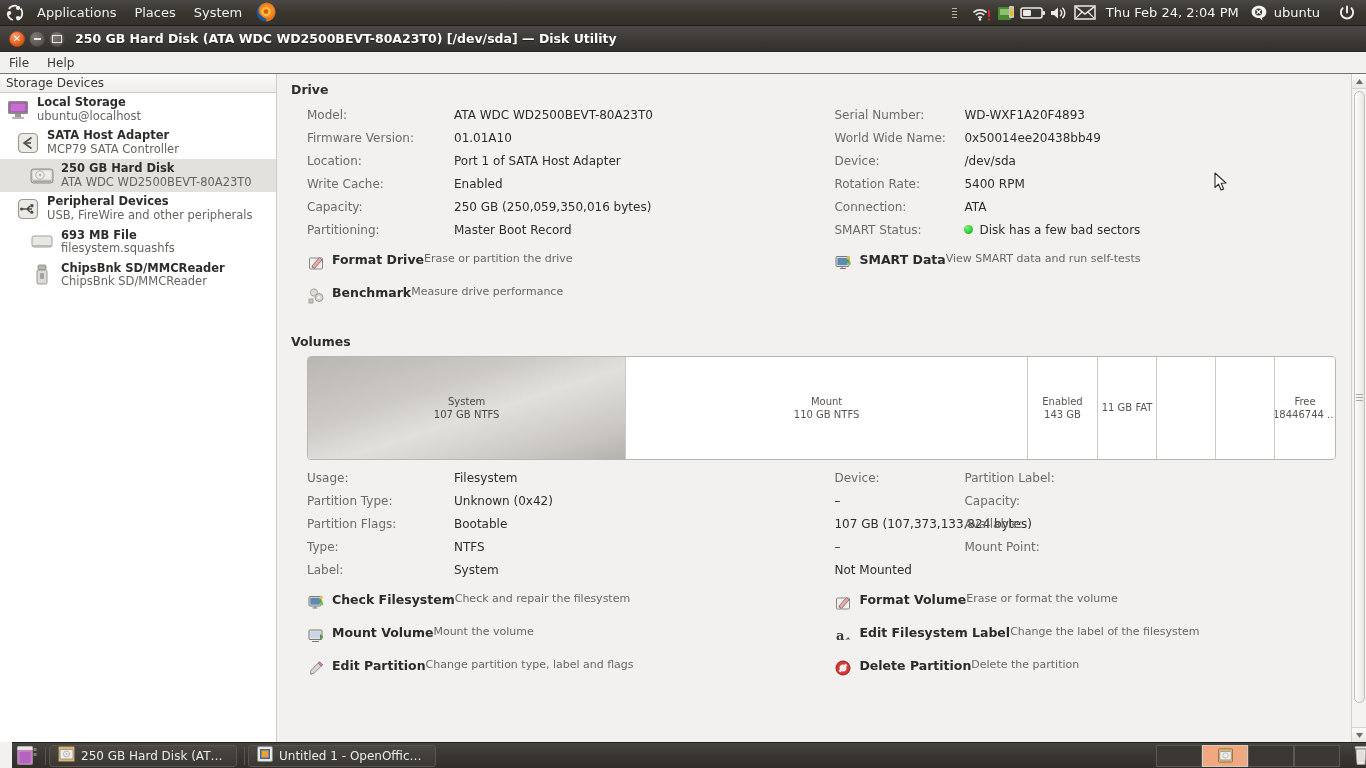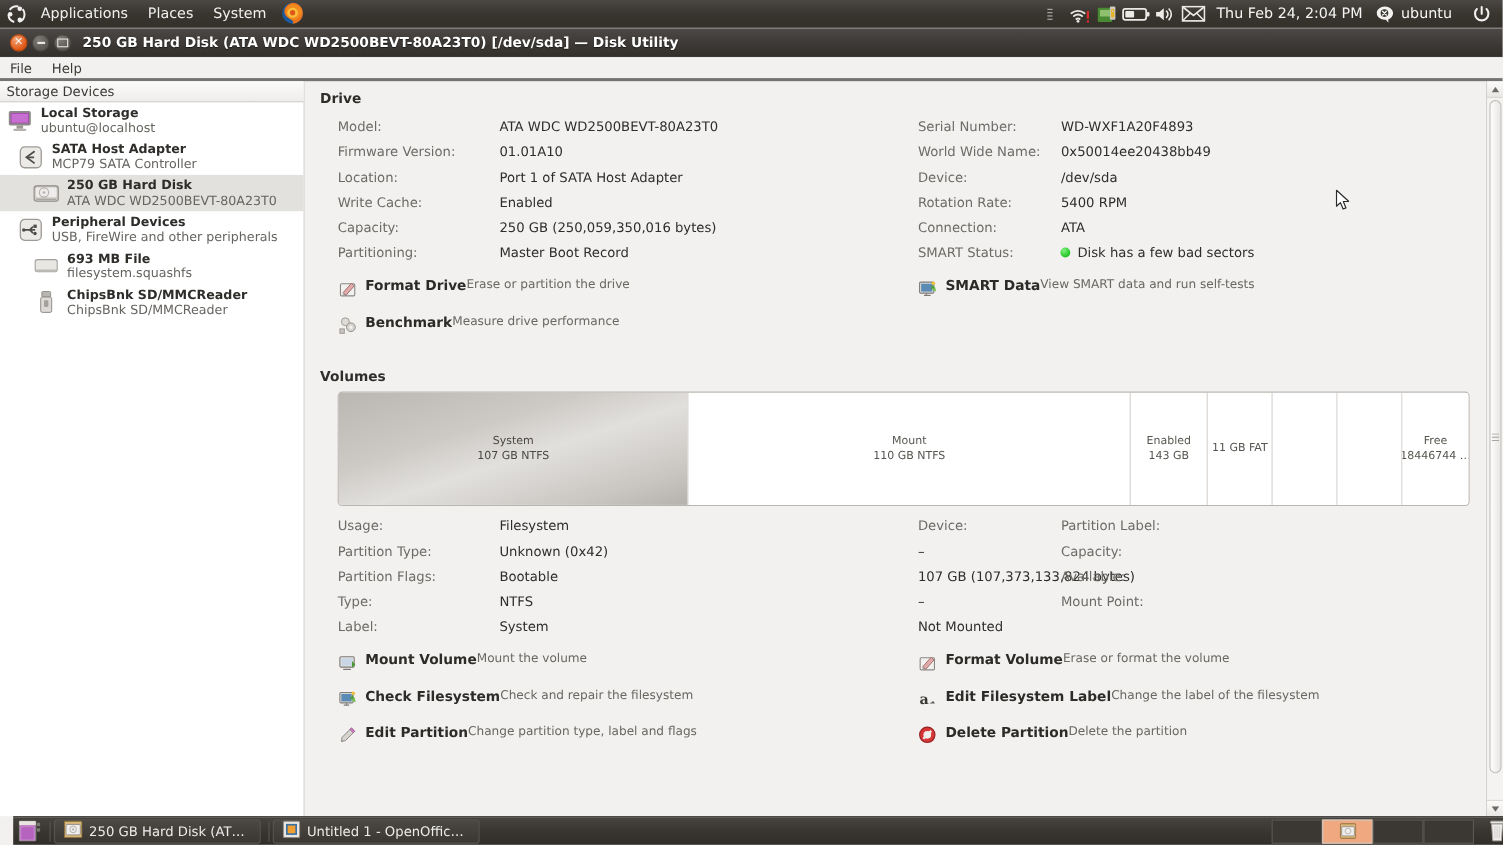--- a/index.html
+++ b/index.html
@@ -58,21 +58,21 @@
   .win-title {
     flex: 1; text-align: left; padding-left: 10px;
     color: #ffffff; font-size: 12.5px; font-weight: bold;
     text-shadow: 0 1px 1px rgba(0,0,0,.55);
     white-space: nowrap; overflow: hidden;
   }
 
   .menubar {
     height: 22px; background: #f2f1f0;
     display: flex; align-items: center;
-    border-bottom: 3px solid #737373;
+    border-bottom: 1px solid #737373;
   }
   .menubar-item { padding: 0 9px; font-size: 12px; color: #3c3b37; line-height: 22px; }
 
   .body-area { display: flex; height: 668px; }
 
   
   .sidebar {
     width: 277px; background: #ffffff;
     border-right: 1px solid #cfcbc7;
     display: flex; flex-direction: column;
@@ -576,46 +576,46 @@
             <span class="val">–</span>
             <span class="lbl">Mount Point:</span>
             <span class="val">Not Mounted</span>
           </div>
         </div>
 
         <div class="actions-row">
           <div class="actions-col">
             <div class="action">
               <span class="action-icon">
-                <svg width="17" height="15" viewBox="0 0 17 15">
-                  <rect x="1" y="2" width="13" height="9.5" rx="1" fill="#e6e4e1" stroke="#7d7a76" stroke-width="1"></rect>
-                  <rect x="2.4" y="3.4" width="10.2" height="6.7" fill="#c9d6e6"></rect>
-                  <path d="M4 13.5h7" stroke="#7d7a76" stroke-width="1"></path>
-                  <path d="M12 6l3 3-3 3z" fill="#4d9636"></path>
-                </svg>
-              </span>
-              <span class="action-txt">
-                <span class="action-title">Mount Volume</span>
-                <span class="action-sub">Mount the volume</span>
-              </span>
-            </div>
-            <div class="action">
-              <span class="action-icon">
                 <svg width="17" height="17" viewBox="0 0 17 17">
                   <rect x="1" y="2.5" width="12" height="9.5" rx="1" fill="#e3e1de" stroke="#7f7c78" stroke-width="1"></rect>
                   <rect x="2.3" y="3.8" width="9.4" height="6.9" fill="#5b8bb5"></rect>
                   <path d="M4.5 14h5M7 12v2" stroke="#7f7c78" stroke-width="1"></path>
                   <path d="M10 9 12.4 4.6 14.4 9.6 12.4 8.6z" fill="#4f9e35"></path>
                   <path d="M11.8 10 14.2 6.6 15.4 11.4l-2.2-1z" fill="#6fc04b"></path>
                   <circle cx="13.2" cy="3.2" r="1.6" fill="#eec03a"></circle>
                 </svg>
               </span>
               <span class="action-txt">
                 <span class="action-title">Check Filesystem</span>
                 <span class="action-sub">Check and repair the filesystem</span>
+              </span>
+            </div>
+            <div class="action">
+              <span class="action-icon">
+                <svg width="17" height="15" viewBox="0 0 17 15">
+                  <rect x="1" y="2" width="13" height="9.5" rx="1" fill="#e6e4e1" stroke="#7d7a76" stroke-width="1"></rect>
+                  <rect x="2.4" y="3.4" width="10.2" height="6.7" fill="#c9d6e6"></rect>
+                  <path d="M4 13.5h7" stroke="#7d7a76" stroke-width="1"></path>
+                  <path d="M12 6l3 3-3 3z" fill="#4d9636"></path>
+                </svg>
+              </span>
+              <span class="action-txt">
+                <span class="action-title">Mount Volume</span>
+                <span class="action-sub">Mount the volume</span>
               </span>
             </div>
             <div class="action">
               <span class="action-icon">
                 <svg width="17" height="17" viewBox="0 0 17 17">
                   <path d="M11.5 1.8l3 3-8.5 8.5-3.6.6.6-3.6z" fill="#d8d5d1" stroke="#8b8884" stroke-width=".9"></path>
                   <path d="M11.5 1.8l3 3-1.4 1.4-3-3z" fill="#d879c8" stroke="#97618f" stroke-width=".8"></path>
                   <path d="M3 13.9l-.6.6 1.6-.3z" fill="#3b3a37"></path>
                 </svg>
               </span>

